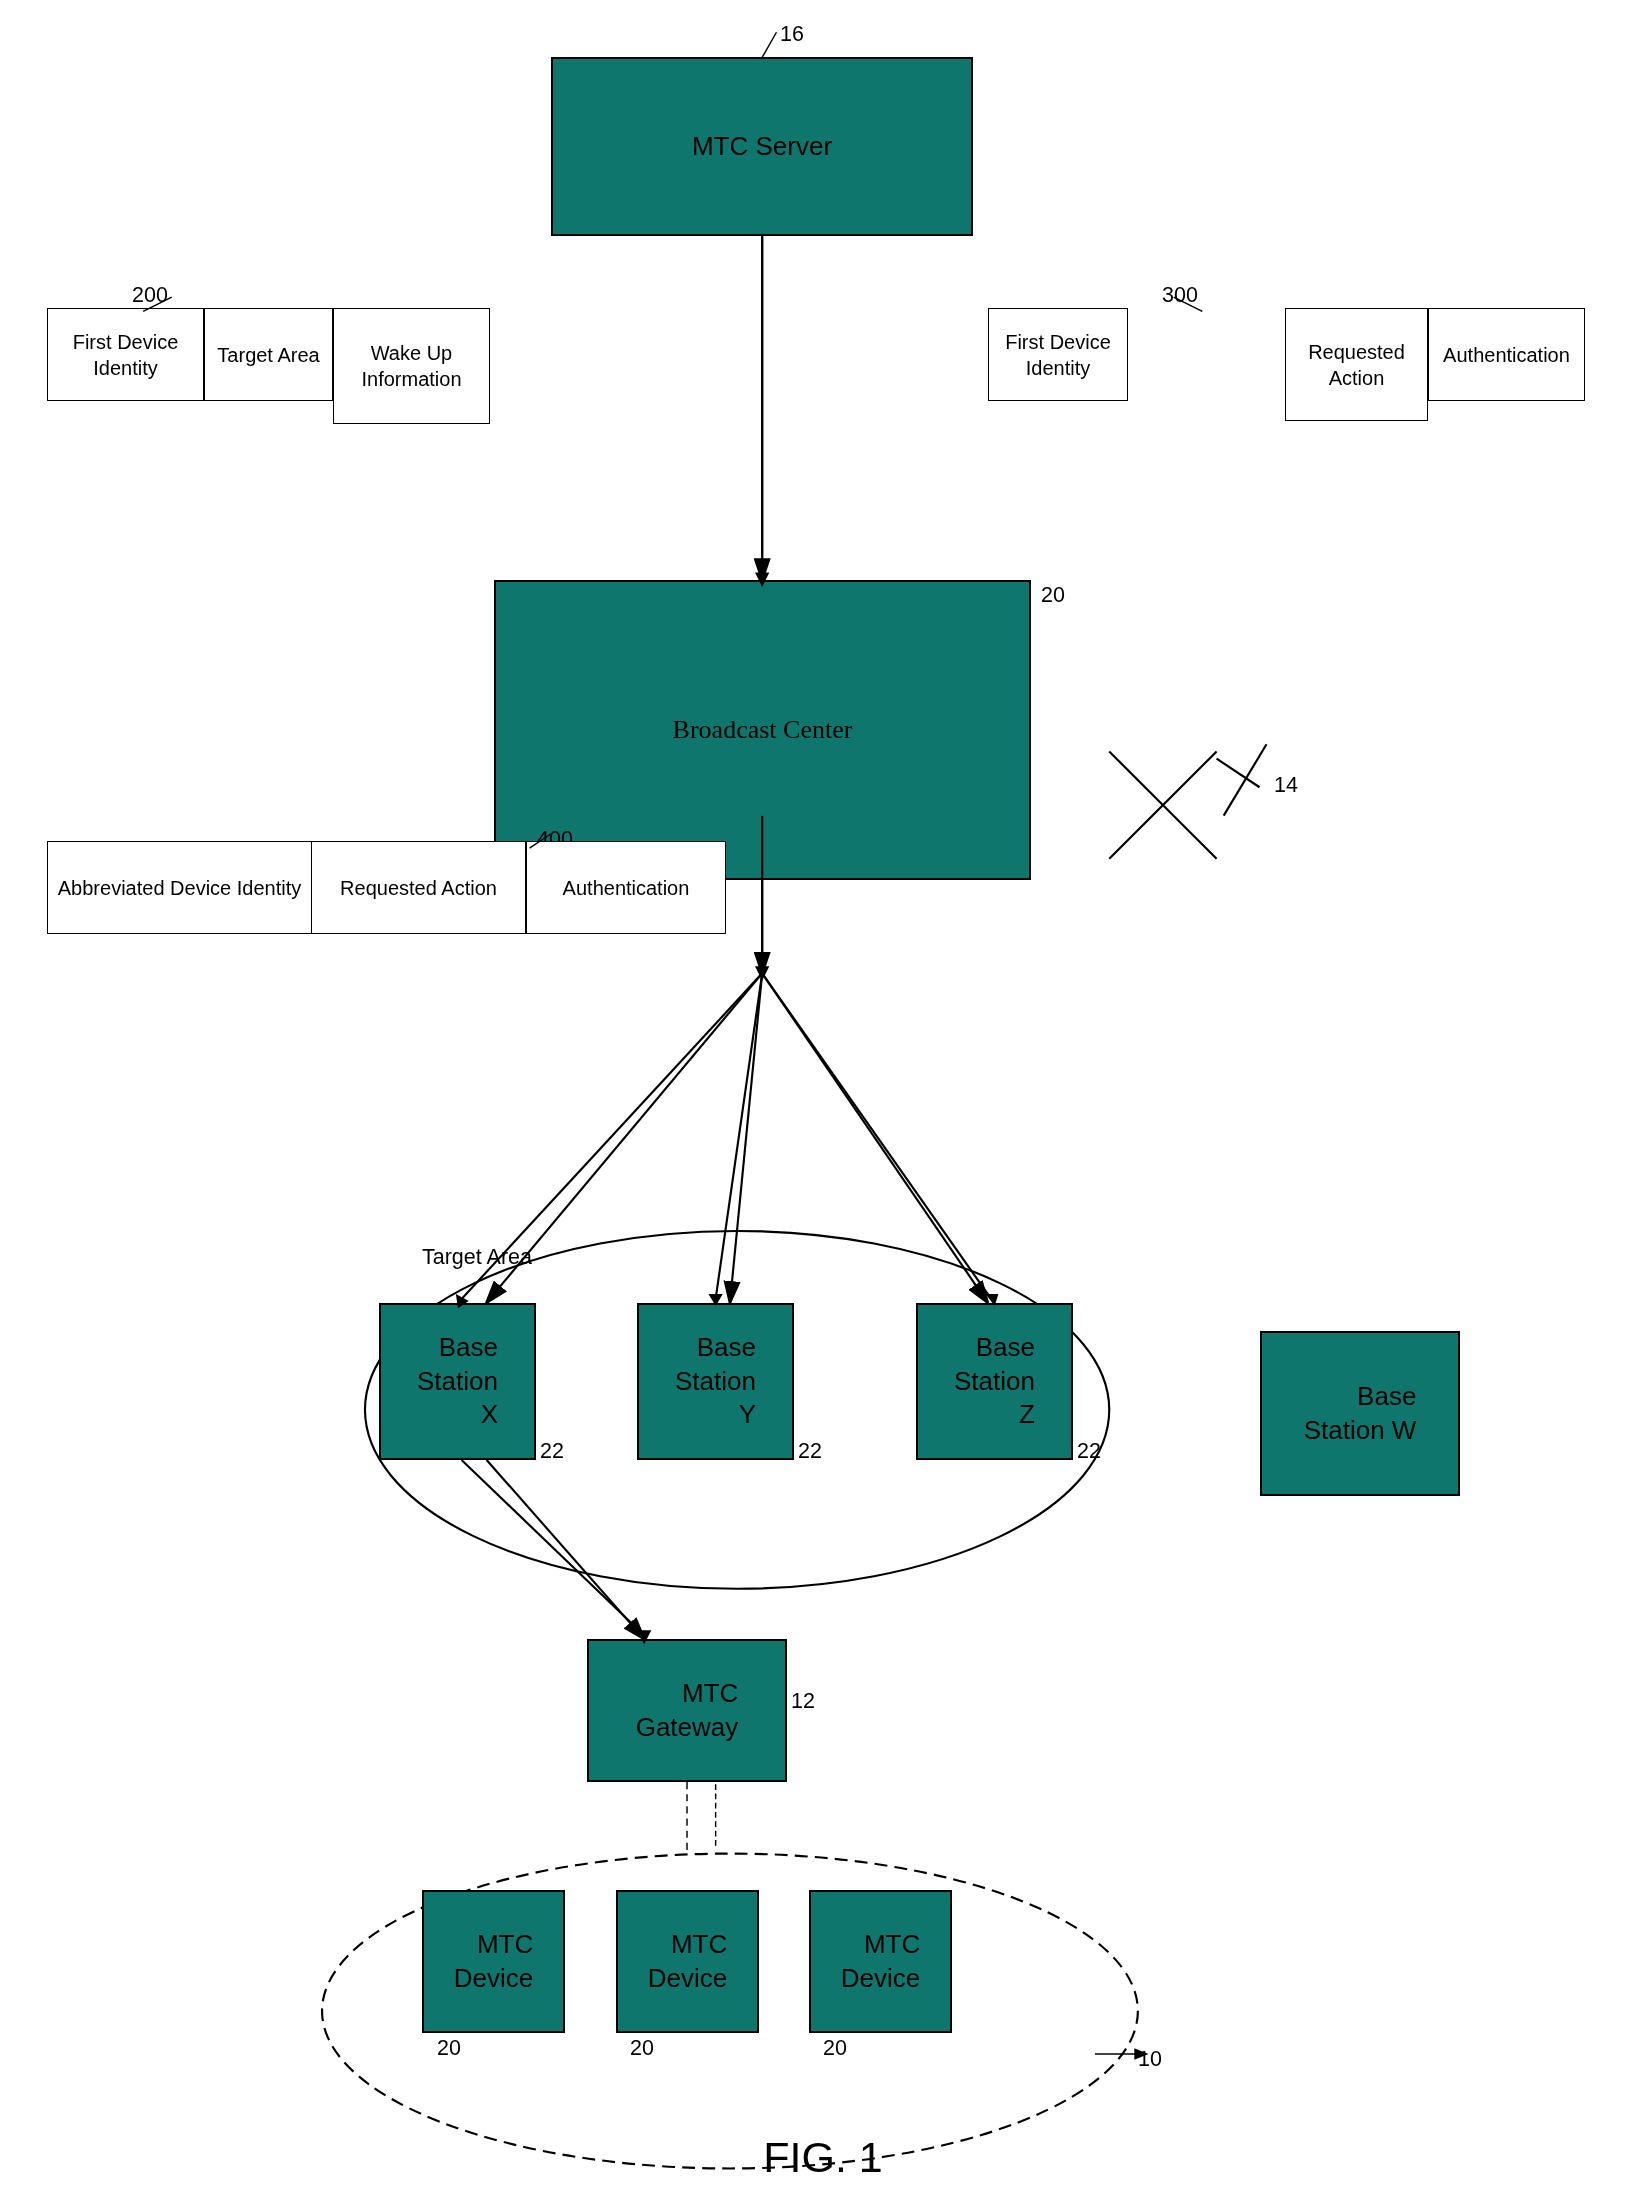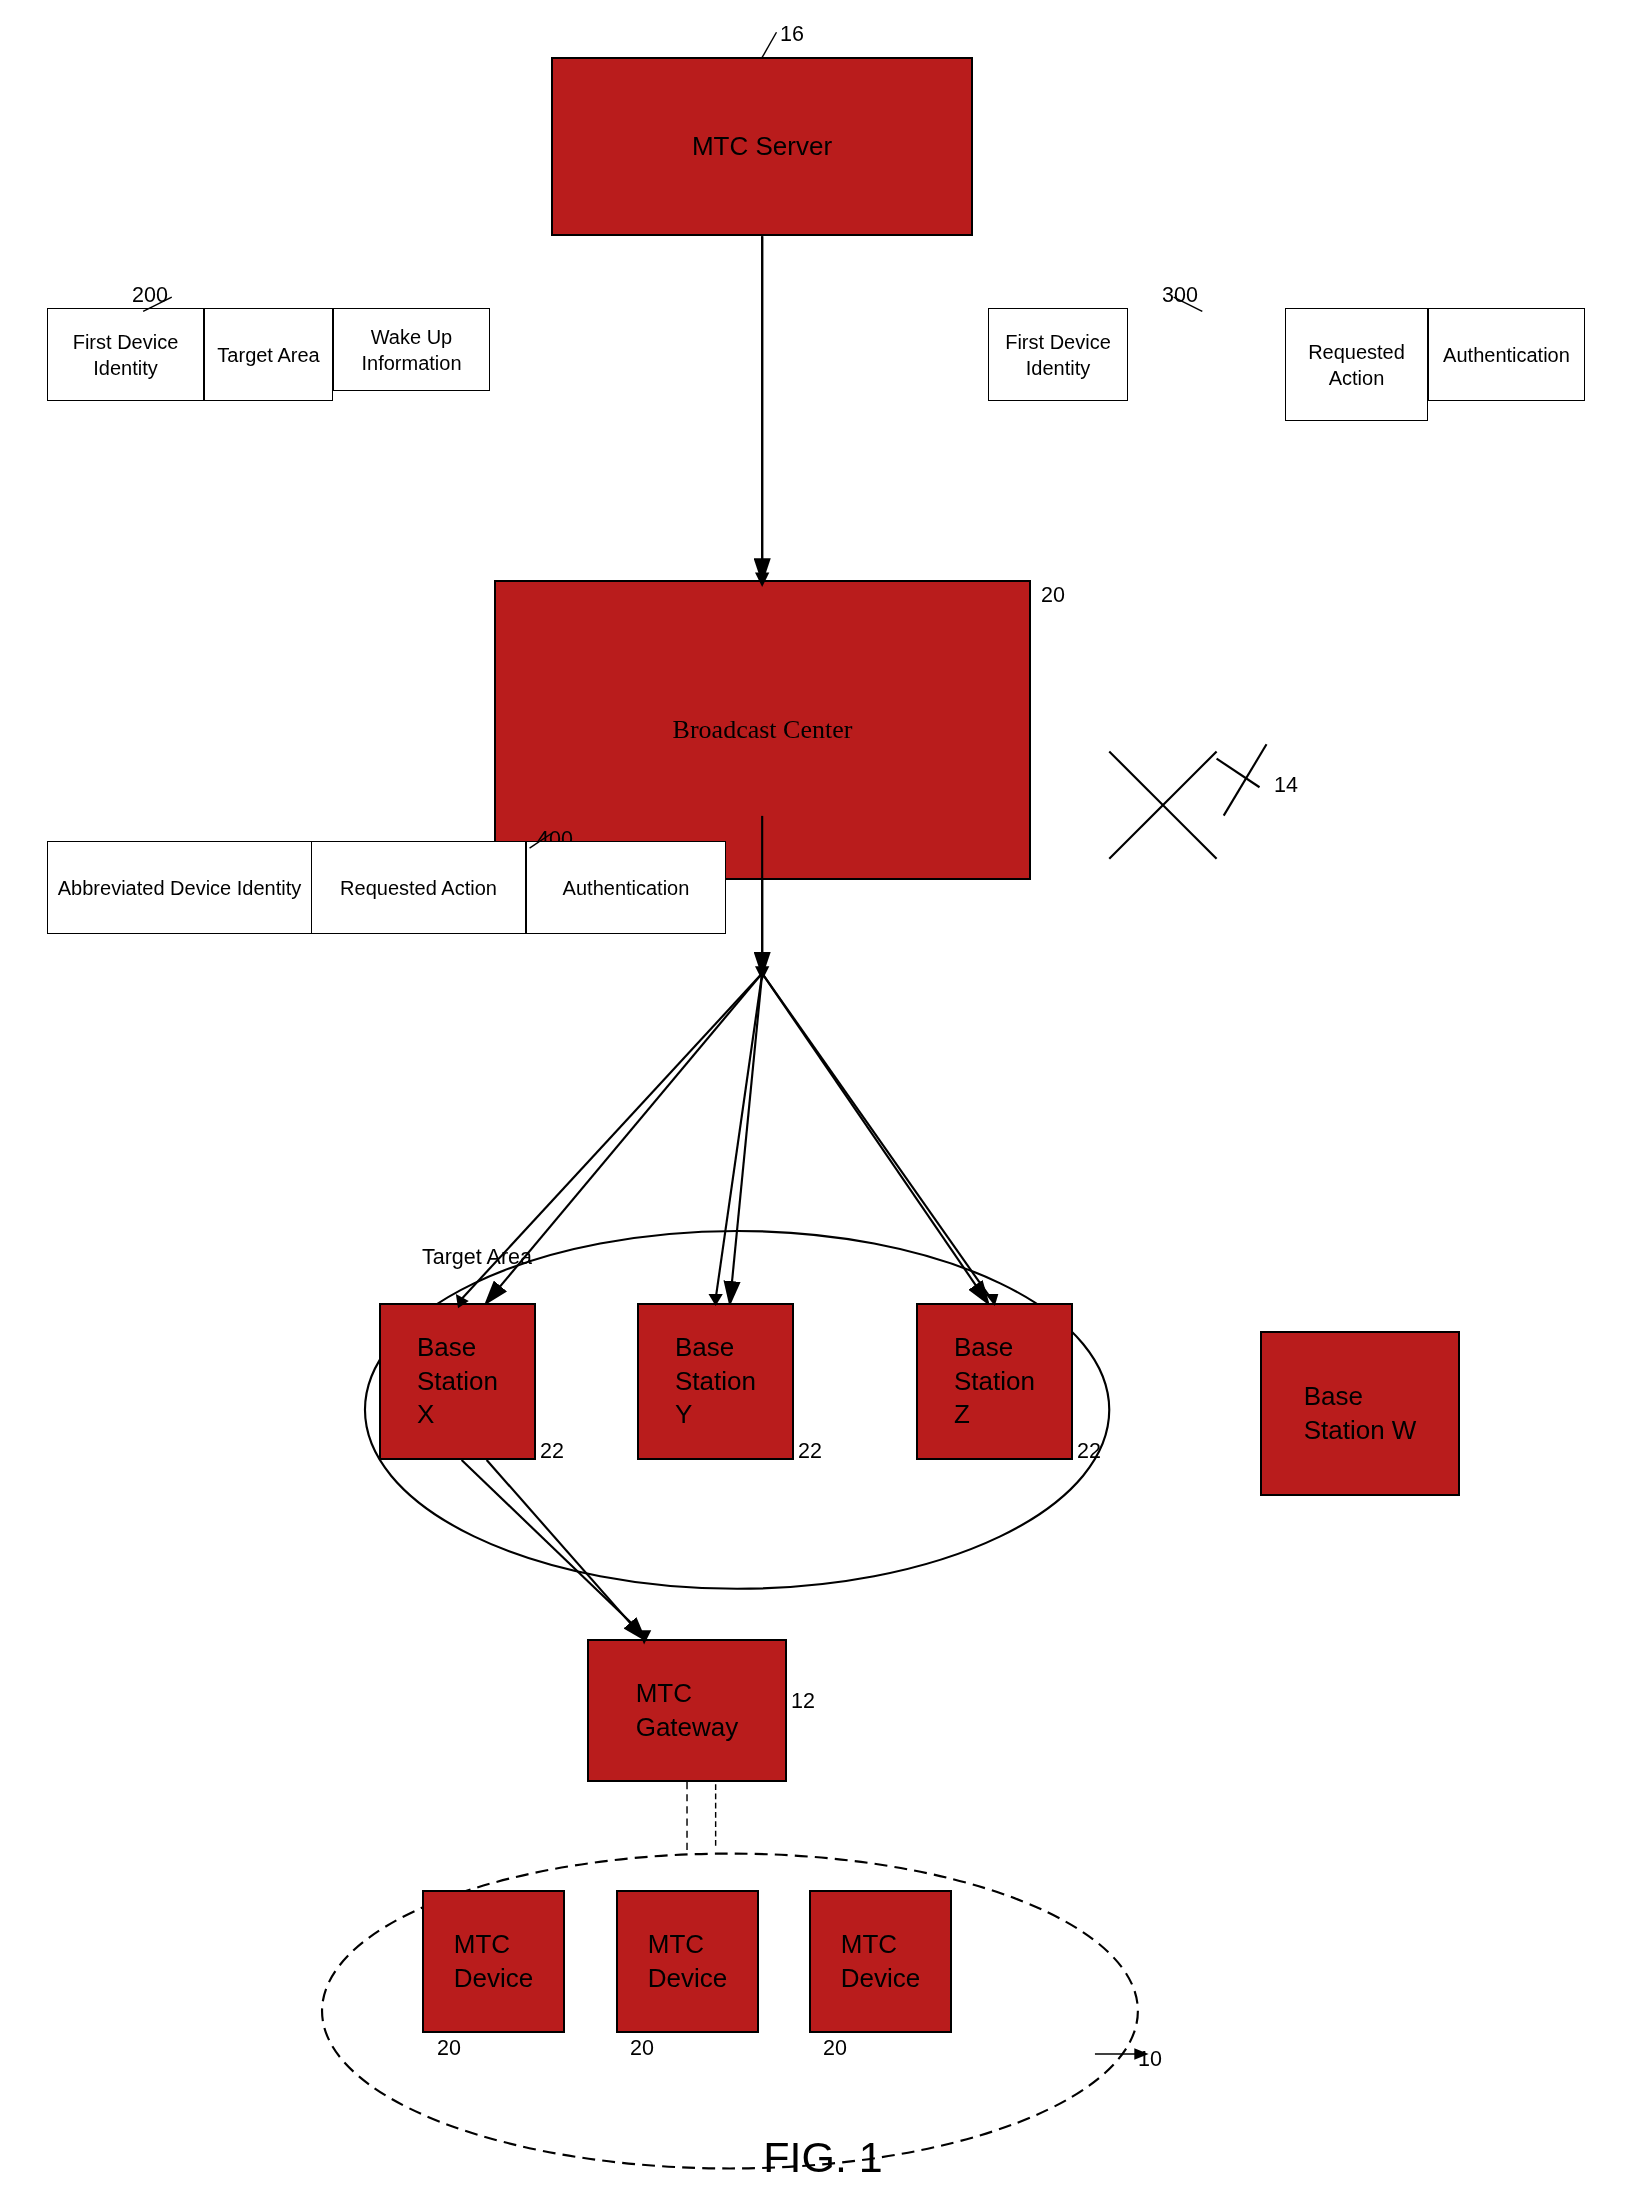--- a/index.html
+++ b/index.html
@@ -13,25 +13,25 @@
     }
     .diagram-container {
       position: absolute;
       top: 0; left: 0;
       width: 1651px;
       height: 2205px;
     }
     .box {
       position: absolute;
       border: 2.1px solid #000;
-      background: #b91c1c;
+      background: #0f766e;
       display: flex;
       align-items: center;
       justify-content: center;
-      text-align: left;
+      text-align: right;
       font-size: 26px;
       font-weight: normal;
       line-height: 1.3;
     }
     .box-small {
       position: absolute;
       border: 1.4px solid #000;
       background: #fff;
       display: flex;
       align-items: center;
@@ -106,21 +106,21 @@
   </div>
 
   <div class="label" style="left:132px; top:283px;">200</div>
 
   <div class="box-small" style="left:47px; top:308px; width:157px; height:93px;">
     <span>First Device<br>Identity</span>
   </div>
   <div class="box-small" style="left:204px; top:308px; width:129px; height:93px;">
     <span>Target Area</span>
   </div>
-  <div class="box-small" style="left:333px; top:308px; width:157px; height:83px;">
+  <div class="box-small" style="left:333px; top:308px; width:157px; height:116px;">
     <span>Wake Up<br>Information</span>
   </div>
 
   <div class="label" style="left:1162px; top:283px;">300</div>
 
   <div class="box-small" style="left:988px; top:308px; width:140px; height:93px;">
     <span>First Device<br>Identity</span>
   </div>
   <div class="box-small" style="left:1285px; top:308px; width:143px; height:113px;">
     <span>Requested<br>Action</span>

